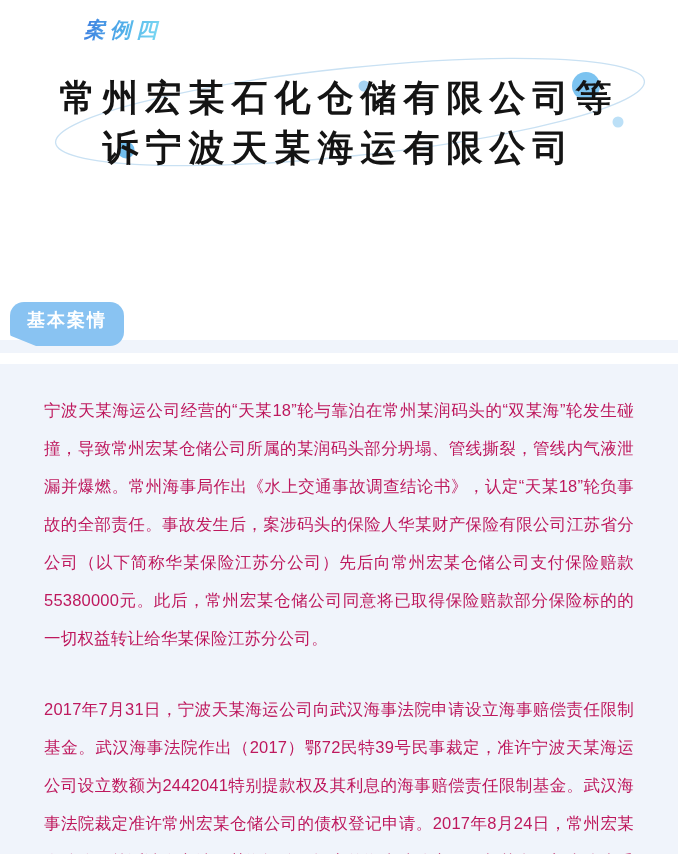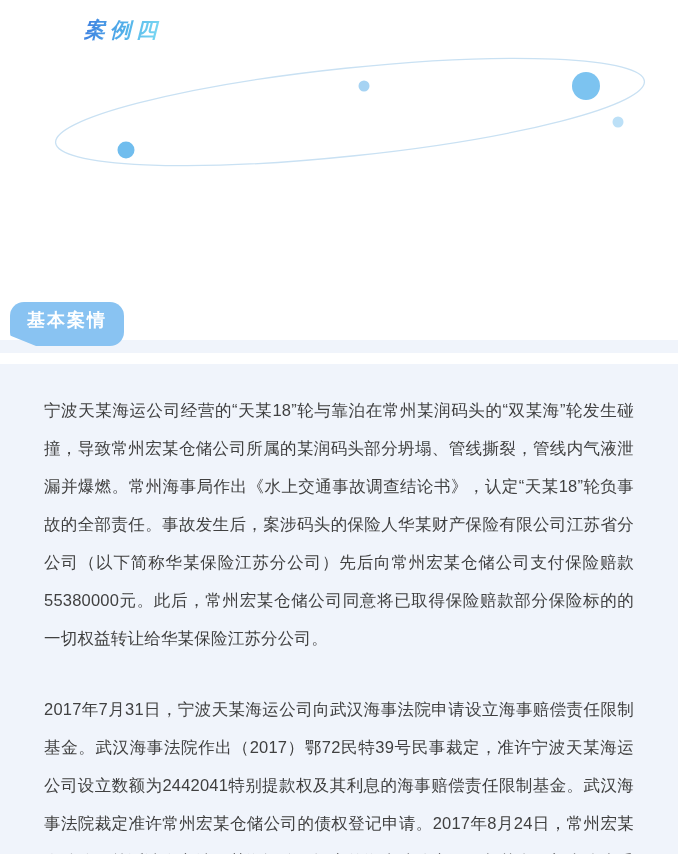--- a/index.html
+++ b/index.html
@@ -44,40 +44,42 @@
 
   
   .panel{
     position:absolute;left:0;top:364px;width:678px;height:490px;
     background:#F0F4FB;box-sizing:border-box;
     padding:27px 44px 0 44px;
   }
   .panel p{
     margin:0 0 33px 0;
     font-size:16.5px;line-height:38px;letter-spacing:0.2px;
-    color:#404040;text-align:justify;
+    color:#be185d;text-align:justify;
   }
 </style>
 </head>
 <body>
 
 <div class="page">
 
   <div>
     <div class="badge">案例四</div>
 
     <svg class="deco" width="678" height="130" viewBox="0 0 678 130">
       <ellipse cx="350" cy="62" rx="296" ry="44" transform="rotate(-6 350 62)" fill="none" stroke="#C9E1F3" stroke-width="1.3"></ellipse>
       <circle cx="364" cy="36" r="5.5" fill="#A6D3F3"></circle>
       <circle cx="586" cy="36" r="14" fill="#7CC3F0"></circle>
       <circle cx="618" cy="72" r="5.5" fill="#BCE0F7"></circle>
       <circle cx="126" cy="100" r="8.5" fill="#70BDEE"></circle>
     </svg>
 
     <h1 class="title">
+      <span>常州宏某石化仓储有限公司等</span>
+      <span>诉宁波天某海运有限公司</span>
     </h1>
   </div>
 
   <div class="strip"></div>
   <div class="tab">基本案情</div>
 
   <div class="panel">
     <p>宁波天某海运公司经营的“天某18”轮与靠泊在常州某润码头的“双某海”轮发生碰撞，导致常州宏某仓储公司所属的某润码头部分坍塌、管线撕裂，管线内气液泄漏并爆燃。常州海事局作出《水上交通事故调查结论书》，认定“天某18”轮负事故的全部责任。事故发生后，案涉码头的保险人华某财产保险有限公司江苏省分公司（以下简称华某保险江苏分公司）先后向常州宏某仓储公司支付保险赔款55380000元。此后，常州宏某仓储公司同意将已取得保险赔款部分保险标的的一切权益转让给华某保险江苏分公司。</p>
     <p>2017年7月31日，宁波天某海运公司向武汉海事法院申请设立海事赔偿责任限制基金。武汉海事法院作出（2017）鄂72民特39号民事裁定，准许宁波天某海运公司设立数额为2442041特别提款权及其利息的海事赔偿责任限制基金。武汉海事法院裁定准许常州宏某仓储公司的债权登记申请。2017年8月24日，常州宏某仓储公司等诉请在宁波天某海运公司设立的海事赔偿责任限制基金数额内优先受偿。华某保险江苏分公司申请作为共同原告参加本案诉讼。</p>
   </div>

